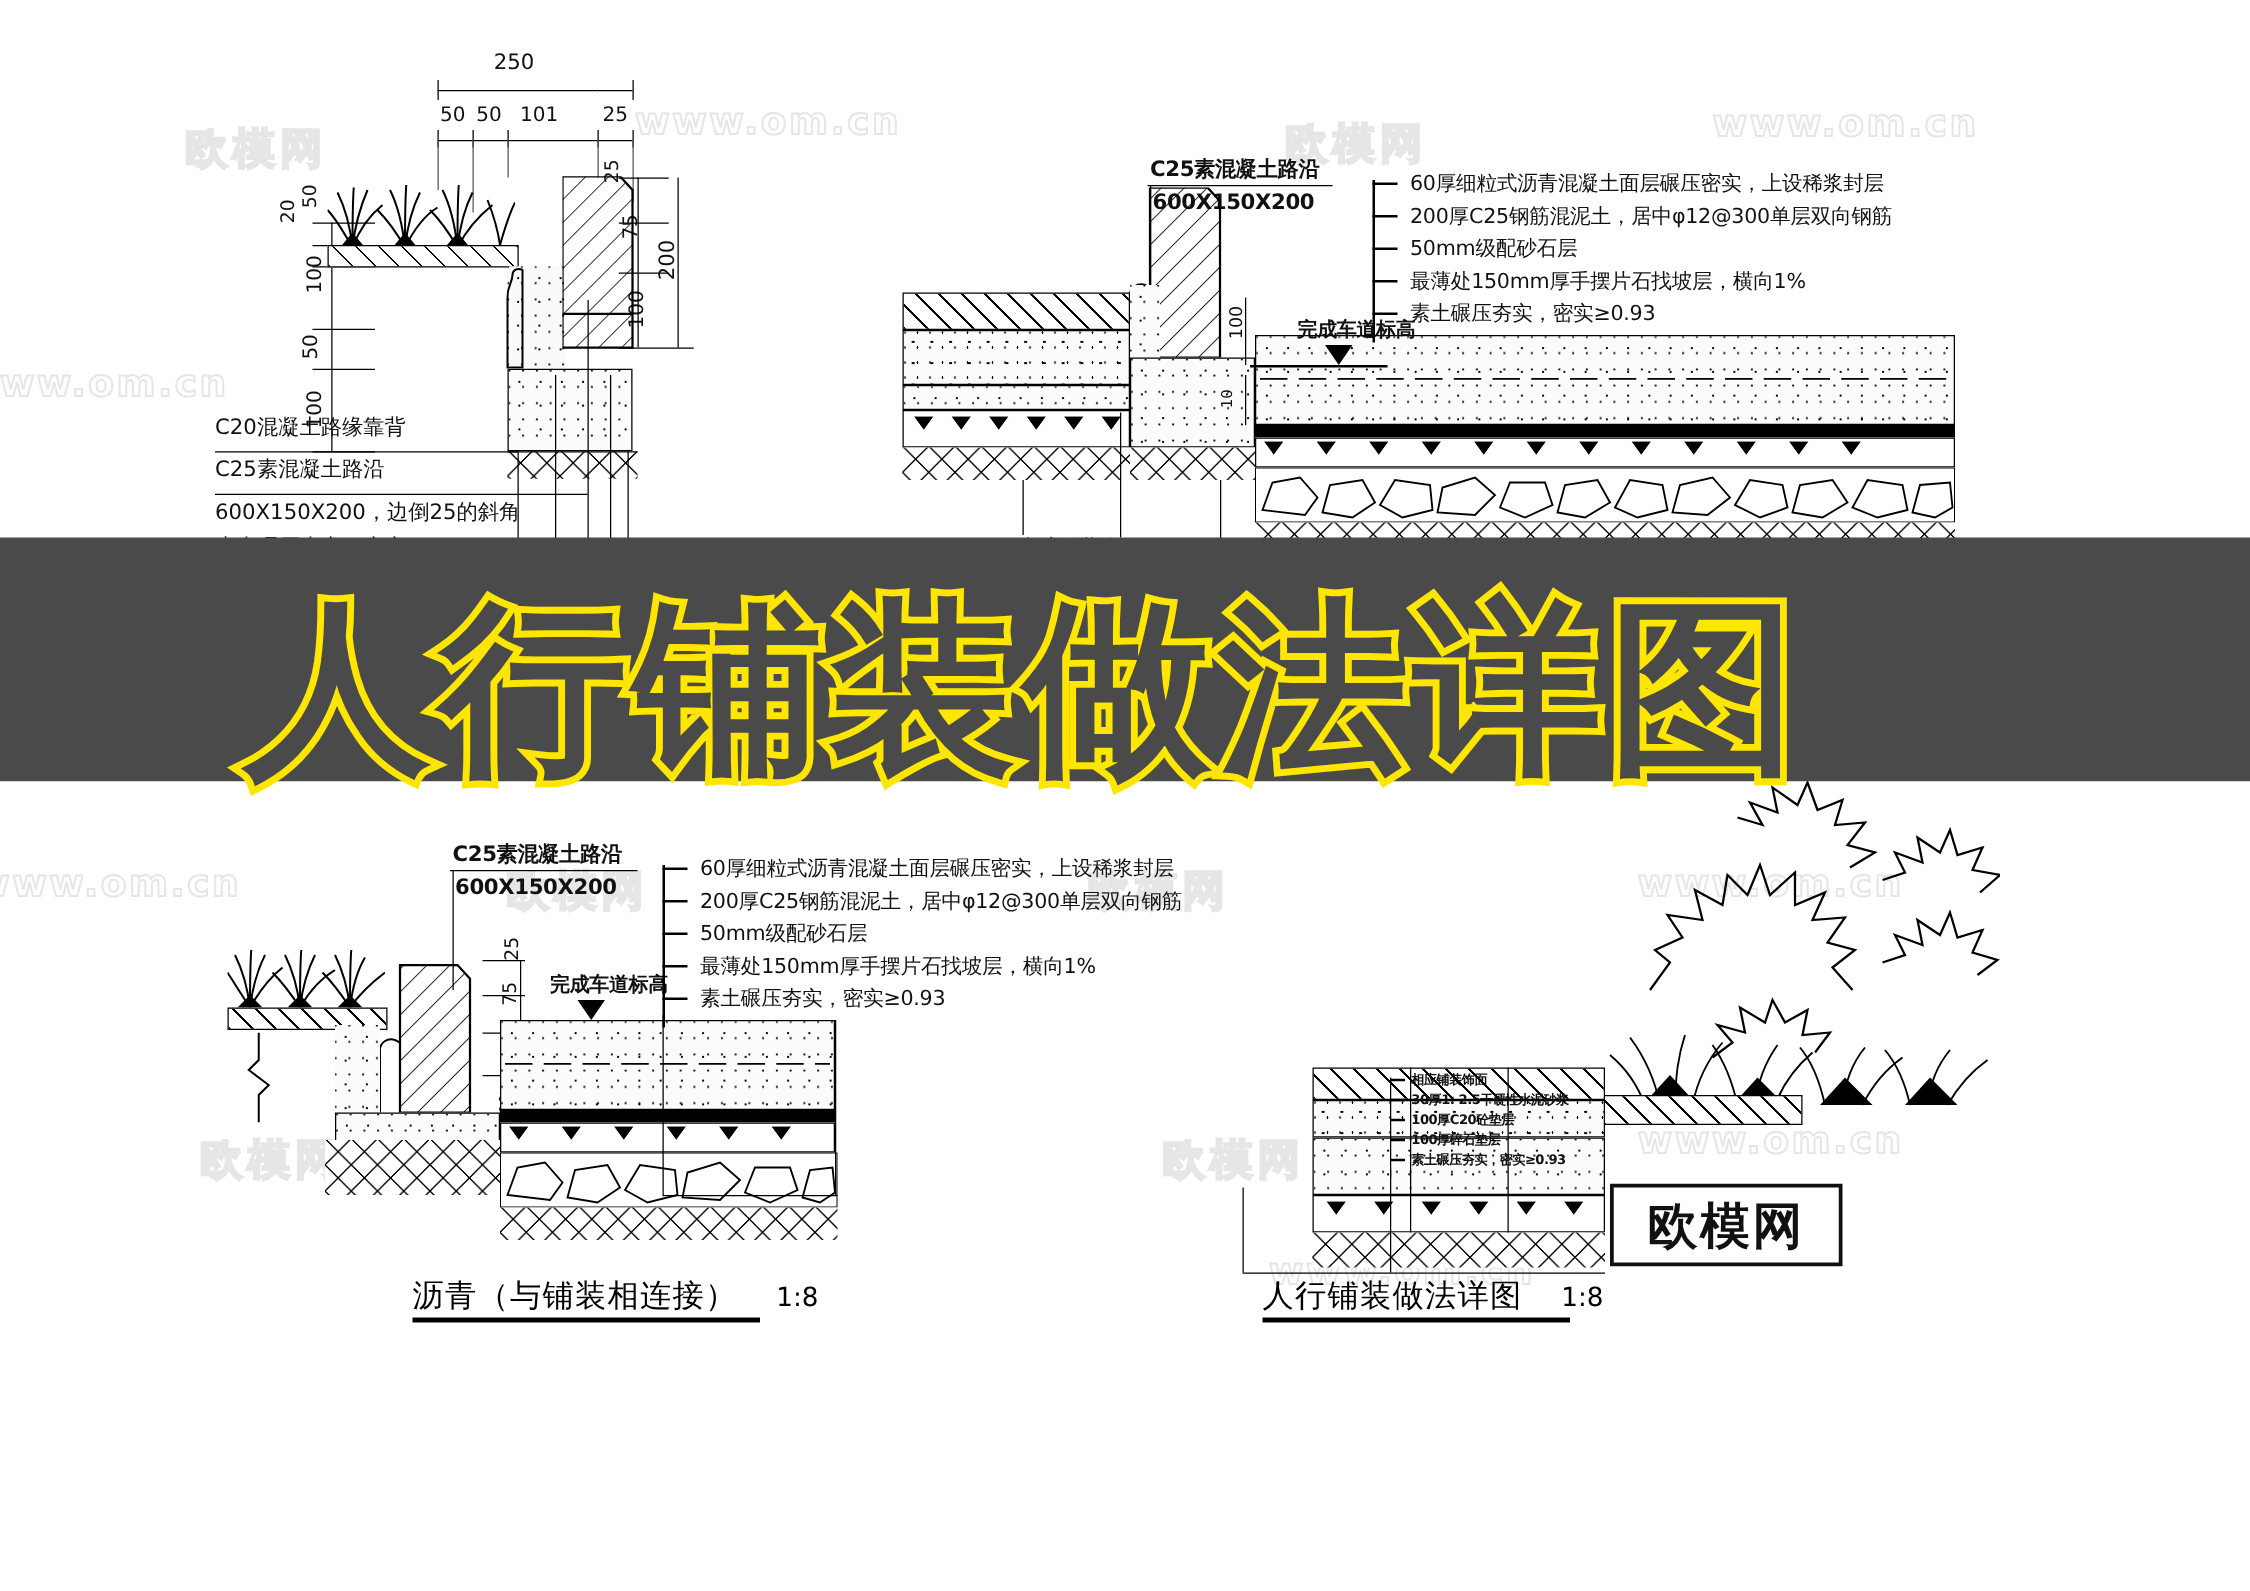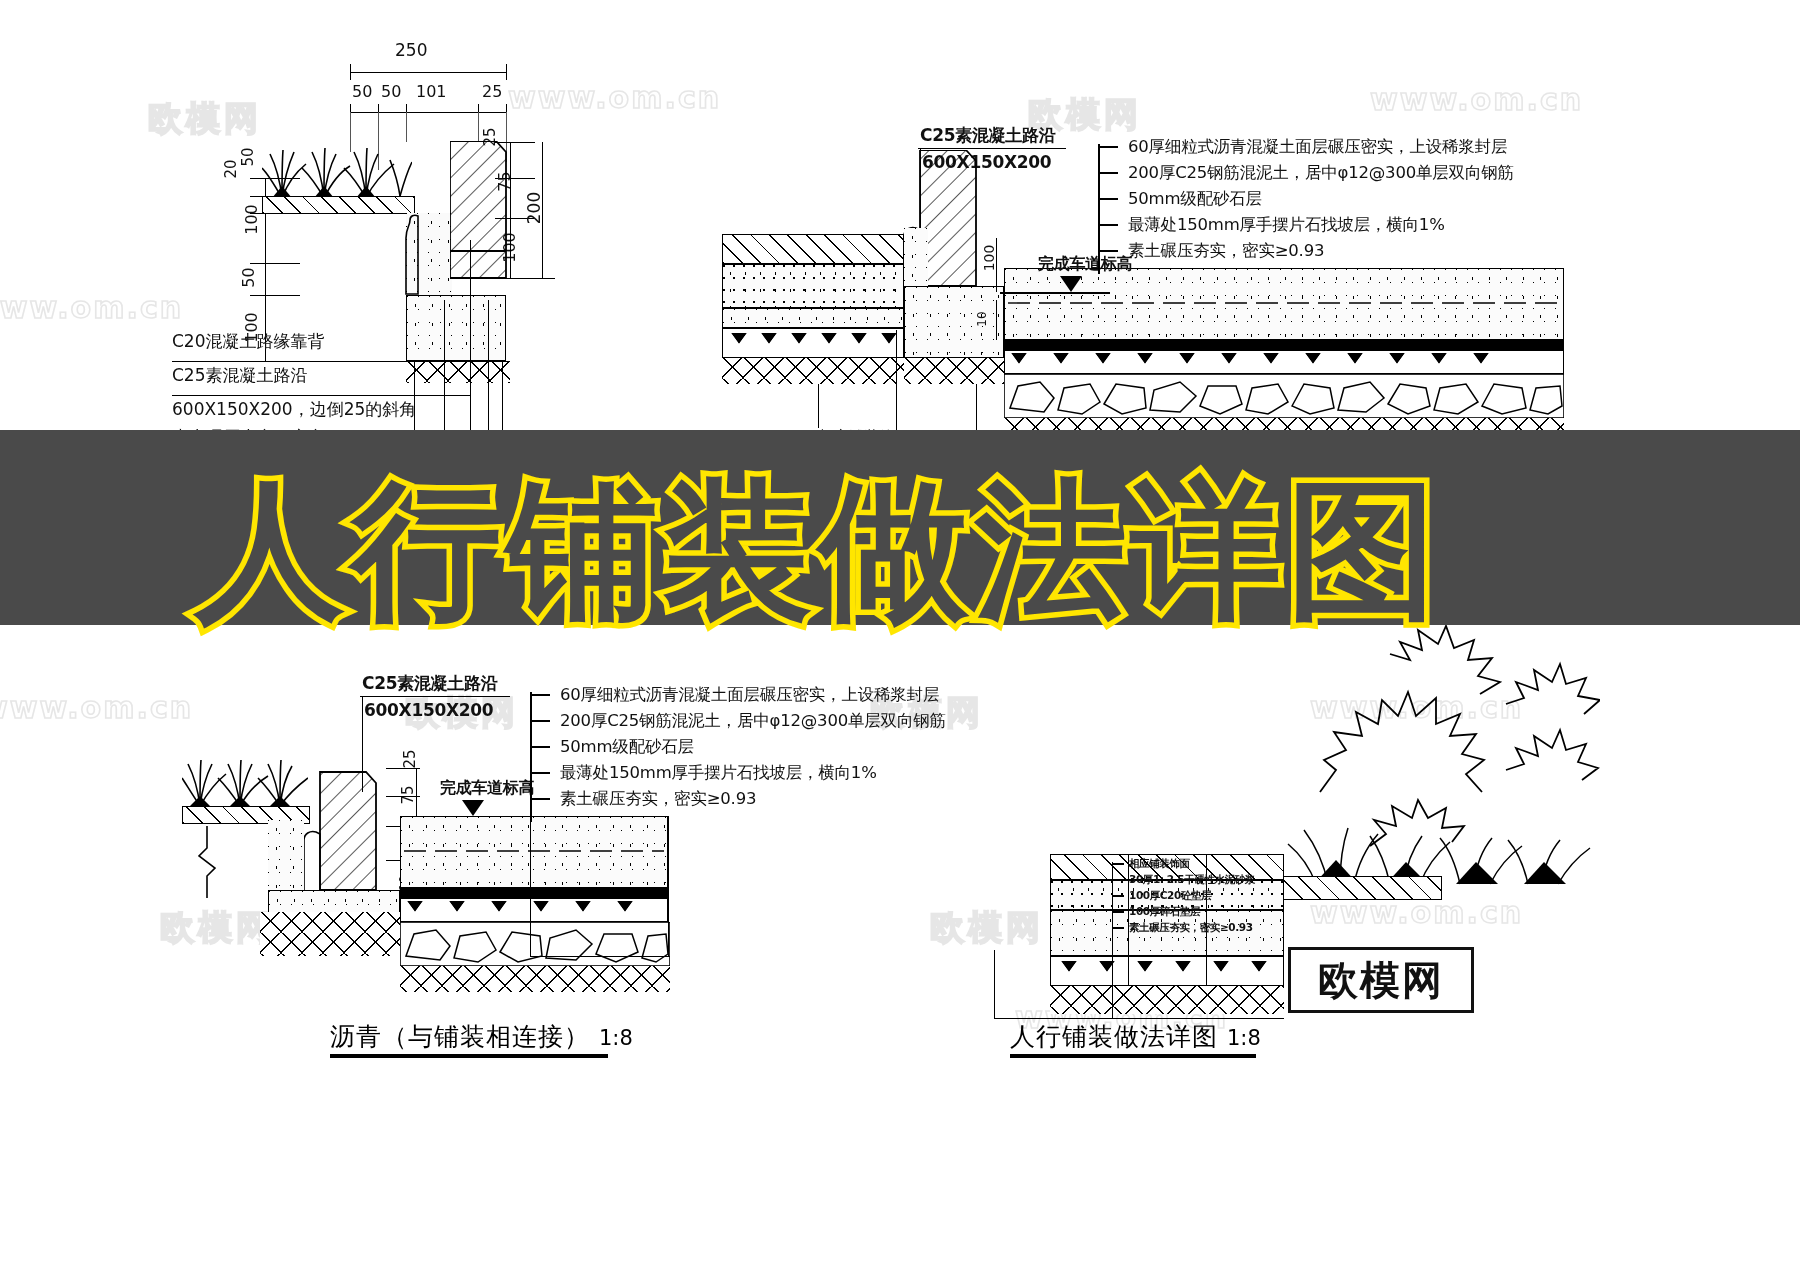--- a/index.html
+++ b/index.html
@@ -52,21 +52,21 @@
   .rot90 { transform:rotate(-90deg); }
 
   .caption {
     position:absolute;
     font-family:"DejaVu Sans","Liberation Sans", sans-serif;
     font-size:25px;
     color:#000;
     white-space:nowrap;
     letter-spacing:1px;
   }
-  .caption .scale { font-size:21px; letter-spacing:0; }
+  .caption .scale { font-size:21px; letter-spacing:0;margin-left:22px; }
   .capline { position:absolute; height:4px; background:#000; }
 
   
   .fill-concrete {
     position:absolute;
     background-color:#fbfbfb;
     background-image:
       radial-gradient(#000 0.9px, transparent 1px),
       radial-gradient(#000 0.7px, transparent 0.8px);
     background-size:17px 19px, 11px 13px;

